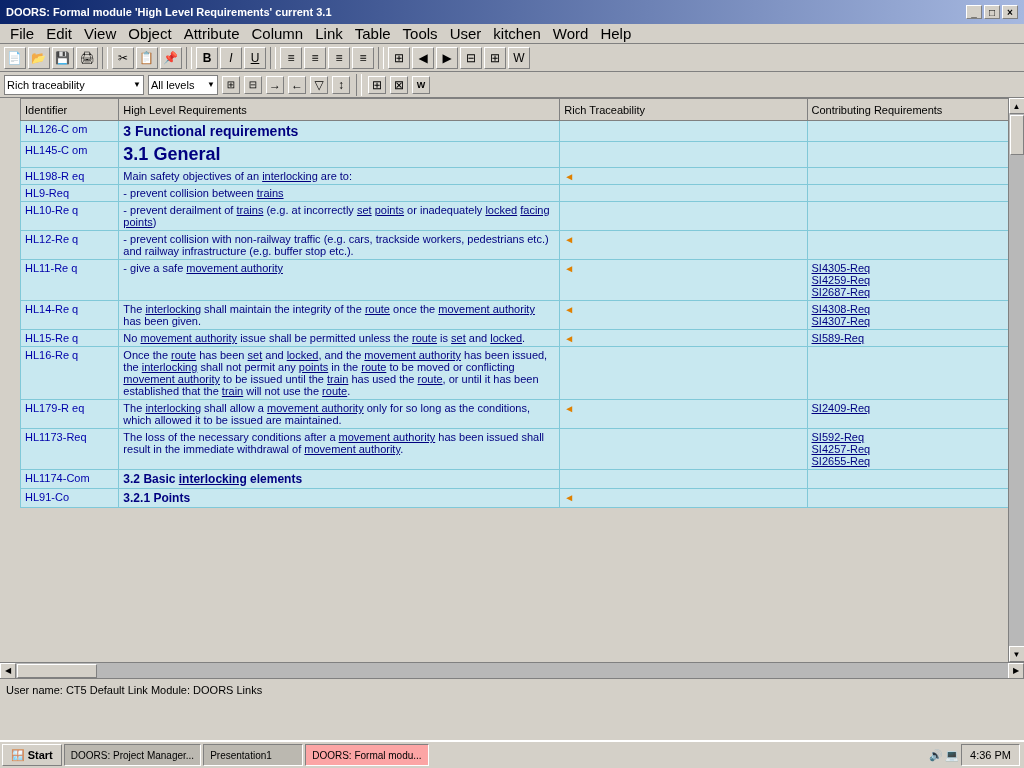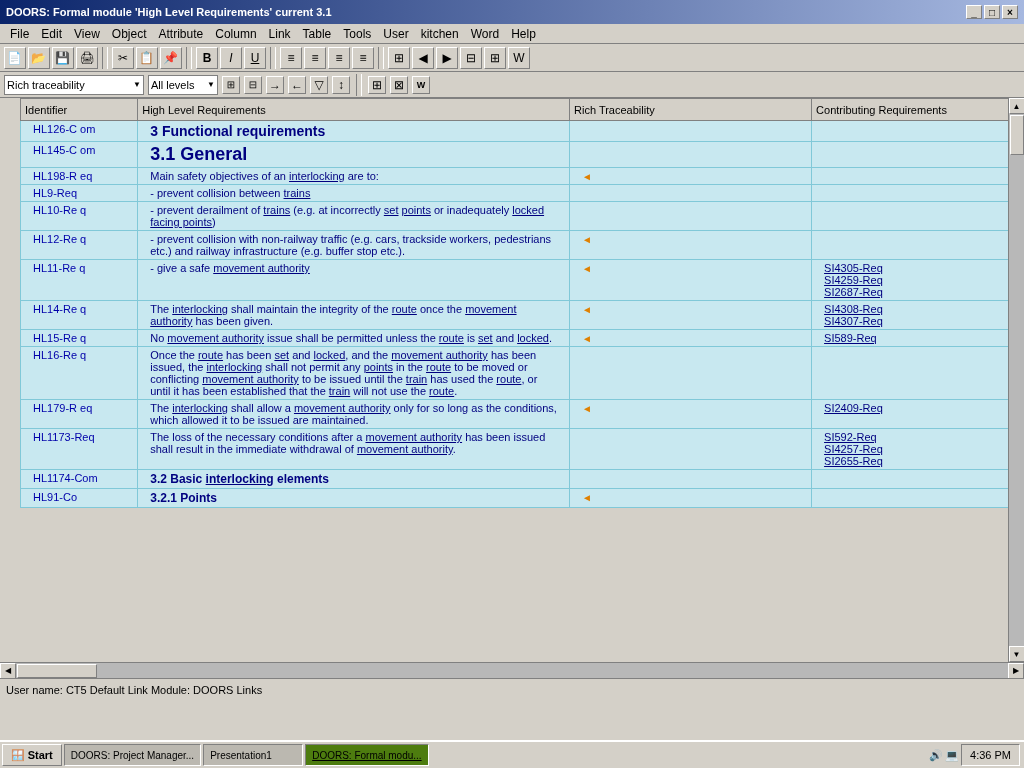--- a/index.html
+++ b/index.html
@@ -34,21 +34,21 @@
       background: #d4d0c8;
       display: flex;
       gap: 0;
       padding: 2px 4px;
       border-bottom: 1px solid #808080;
       height: 20px;
       align-items: center;
     }
     .menu-item {
       padding: 2px 6px;
-      font-size: 12px;
+      font-size: 15px;
       color: black;
       cursor: pointer;
     }
 
     
     #toolbar1 {
       background: #d4d0c8;
       display: flex;
       align-items: center;
       padding: 2px 4px;
@@ -108,21 +108,21 @@
       text-align: left;
       height: 22px;
     }
     th.identifier-col { width: 65px; }
     th.hlreq-col { width: 330px; }
     th.rich-col { width: 185px; }
     th.contrib-col { width: 165px; }
 
     #content-table tbody tr td {
       border: 1px solid #80c8d8;
-      padding: 2px 12px;
+      padding: 2px 4px;
       vertical-align: top;
       font-size: 11px;
     }
 
     td.identifier-cell {
       color: #0000aa;
       font-size: 10px;
       background: #c8e8f0;
       white-space: nowrap;
     }
@@ -469,21 +469,21 @@
   <div class="start-btn">
     <span>🪟</span>
     <span>Start</span>
   </div>
   <div class="taskbar-item">
     <span>DOORS: Project Manager...</span>
   </div>
   <div class="taskbar-item">
     <span>Presentation1</span>
   </div>
-  <div class="taskbar-item" style="background:#4d7c0f;border-color:#808080 #fff #fff #808080;text-decoration:underline;">
+  <div class="taskbar-item" style="background:#fca5a5;border-color:#808080 #fff #fff #808080;">
     <span>DOORS: Formal modu...</span>
   </div>
   <div class="taskbar-tray">
     <span>🔊</span>
     <span>💻</span>
     <div class="taskbar-clock">
       <span>4:36 PM</span>
     </div>
   </div>
 </div>

